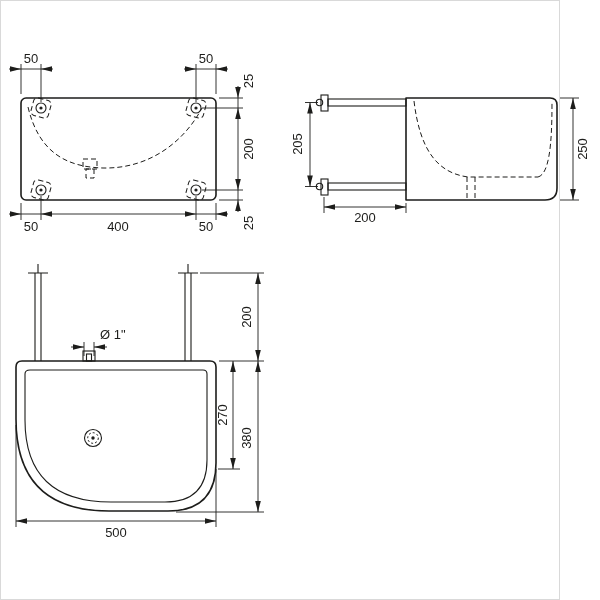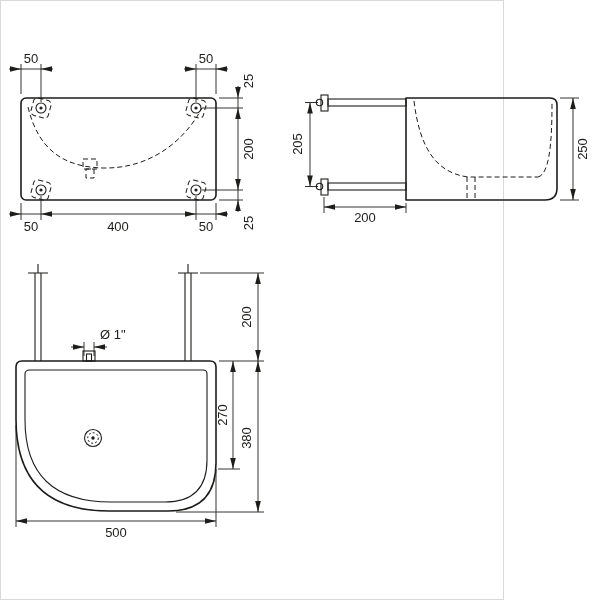--- a/index.html
+++ b/index.html
@@ -1,17 +1,17 @@
 <!DOCTYPE html>
 <html><head>
 <meta charset="utf-8">
 <style>
   html,body{margin:0;padding:0;background:#ffffff;}
   .sheet{
-    width:504px;height:600px;
+    width:560px;height:600px;
     box-sizing:border-box;
     border:1px solid #d9d9d9;
     background:#ffffff;
     font-family:"Liberation Sans", sans-serif;
   }
   .outline{fill:none;stroke:#1d1d1b;stroke-width:1.6;stroke-linejoin:round;stroke-linecap:round;}
   .thin{fill:none;stroke:#1d1d1b;stroke-width:1.1;}
   .hidden{fill:none;stroke:#1d1d1b;stroke-width:1;stroke-dasharray:5 3;}
   .dotted{fill:none;stroke:#1d1d1b;stroke-width:1;stroke-dasharray:2 2;}
   .dim{fill:none;stroke:#1d1d1b;stroke-width:0.9;}

